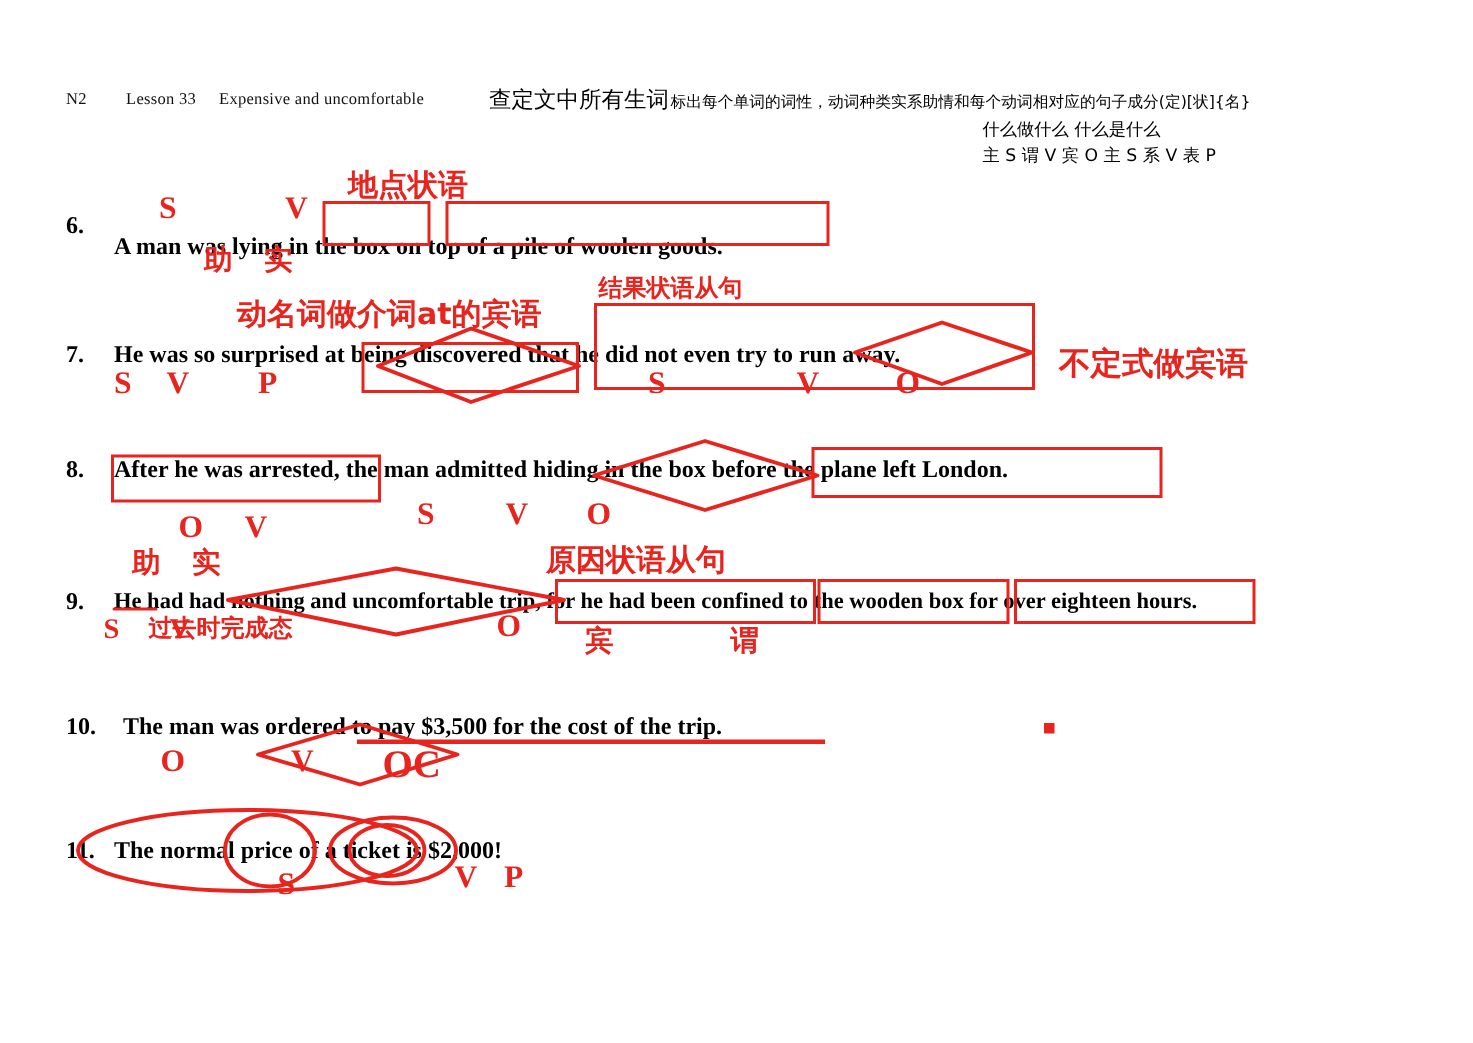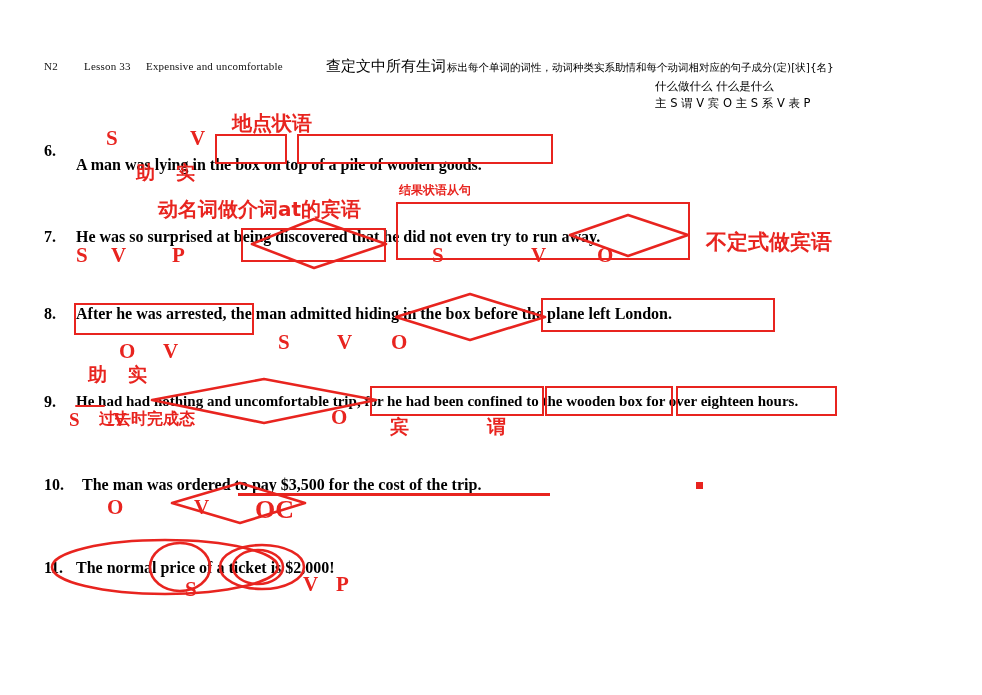--- a/index.html
+++ b/index.html
@@ -116,21 +116,21 @@
   <div class="abs lbl-cn" style="left:136px; top:160px; font-size:19px;">助</div>
   <div class="abs lbl-cn" style="left:176px; top:160px; font-size:19px;">实</div>
 
   <div class="abs box" style="left:215px; top:134px; width:72px; height:30px;"></div>
   <div class="abs box" style="left:297px; top:134px; width:256px; height:30px;"></div>
 
   <div class="abs snum" style="left:44px; top:228px;">7.</div>
   <div class="abs stext" style="left:76px; top:228px;">He was so surprised at being discovered that he did not even try to run away.</div>
 
   <div class="abs lbl-cn" style="left:158px; top:196px; font-size:20px;">动名词做介词at的宾语</div>
-  <div class="abs lbl-cn" style="left:399px; top:182px; font-size:12px;">结果状语从句</div>
+  <div class="abs lbl-cn" style="left:399px; top:182px; font-size:16px;">结果状语从句</div>
   <div class="abs lbl-cn" style="left:706px; top:228px; font-size:21px;">不定式做宾语</div>
 
   <div class="abs lbl-lat" style="left:76px; top:243px; font-size:21px;">S</div>
   <div class="abs lbl-lat" style="left:111px; top:243px; font-size:21px;">V</div>
   <div class="abs lbl-lat" style="left:172px; top:243px; font-size:21px;">P</div>
   <div class="abs lbl-lat" style="left:432px; top:243px; font-size:21px;">S</div>
   <div class="abs lbl-lat" style="left:531px; top:243px; font-size:21px;">V</div>
   <div class="abs lbl-lat" style="left:597px; top:243px; font-size:21px;">O</div>
 
   <div class="abs box" style="left:241px; top:228px; width:145px; height:34px;"></div>
@@ -144,20 +144,21 @@
   <div class="abs lbl-lat" style="left:278px; top:330px; font-size:21px;">S</div>
   <div class="abs lbl-lat" style="left:337px; top:330px; font-size:21px;">V</div>
   <div class="abs lbl-lat" style="left:391px; top:330px; font-size:21px;">O</div>
 
   <div class="abs box" style="left:74px; top:303px; width:180px; height:32px;"></div>
   <div class="abs box" style="left:541px; top:298px; width:234px; height:34px;"></div>
 
   <div class="abs snum" style="left:44px; top:393px;">9.</div>
   <div class="abs stext" style="left:76px; top:393px; font-size:15px;">He had had nothing and uncomfortable trip, for he had been confined to the wooden box for over eighteen hours.</div>
 
+  <div class="abs lbl-cn" style="left:364px; top:360px; font-size:20px;">原因状语从句</div>
   <div class="abs lbl-cn" style="left:88px; top:362px; font-size:19px;">助</div>
   <div class="abs lbl-cn" style="left:128px; top:362px; font-size:19px;">实</div>
   <div class="abs lbl-lat" style="left:69px; top:409px; font-size:19px;">S</div>
   <div class="abs lbl-cn" style="left:99px; top:409px; font-size:16px;">过去时完成态</div>
   <div class="abs lbl-lat" style="left:113px; top:409px; font-size:19px;">V</div>
   <div class="abs lbl-lat" style="left:331px; top:405px; font-size:21px;">O</div>
   <div class="abs lbl-cn" style="left:390px; top:414px; font-size:19px;">宾</div>
   <div class="abs lbl-cn" style="left:487px; top:414px; font-size:19px;">谓</div>
 
   <div class="abs box" style="left:370px; top:386px; width:174px; height:30px;"></div>

